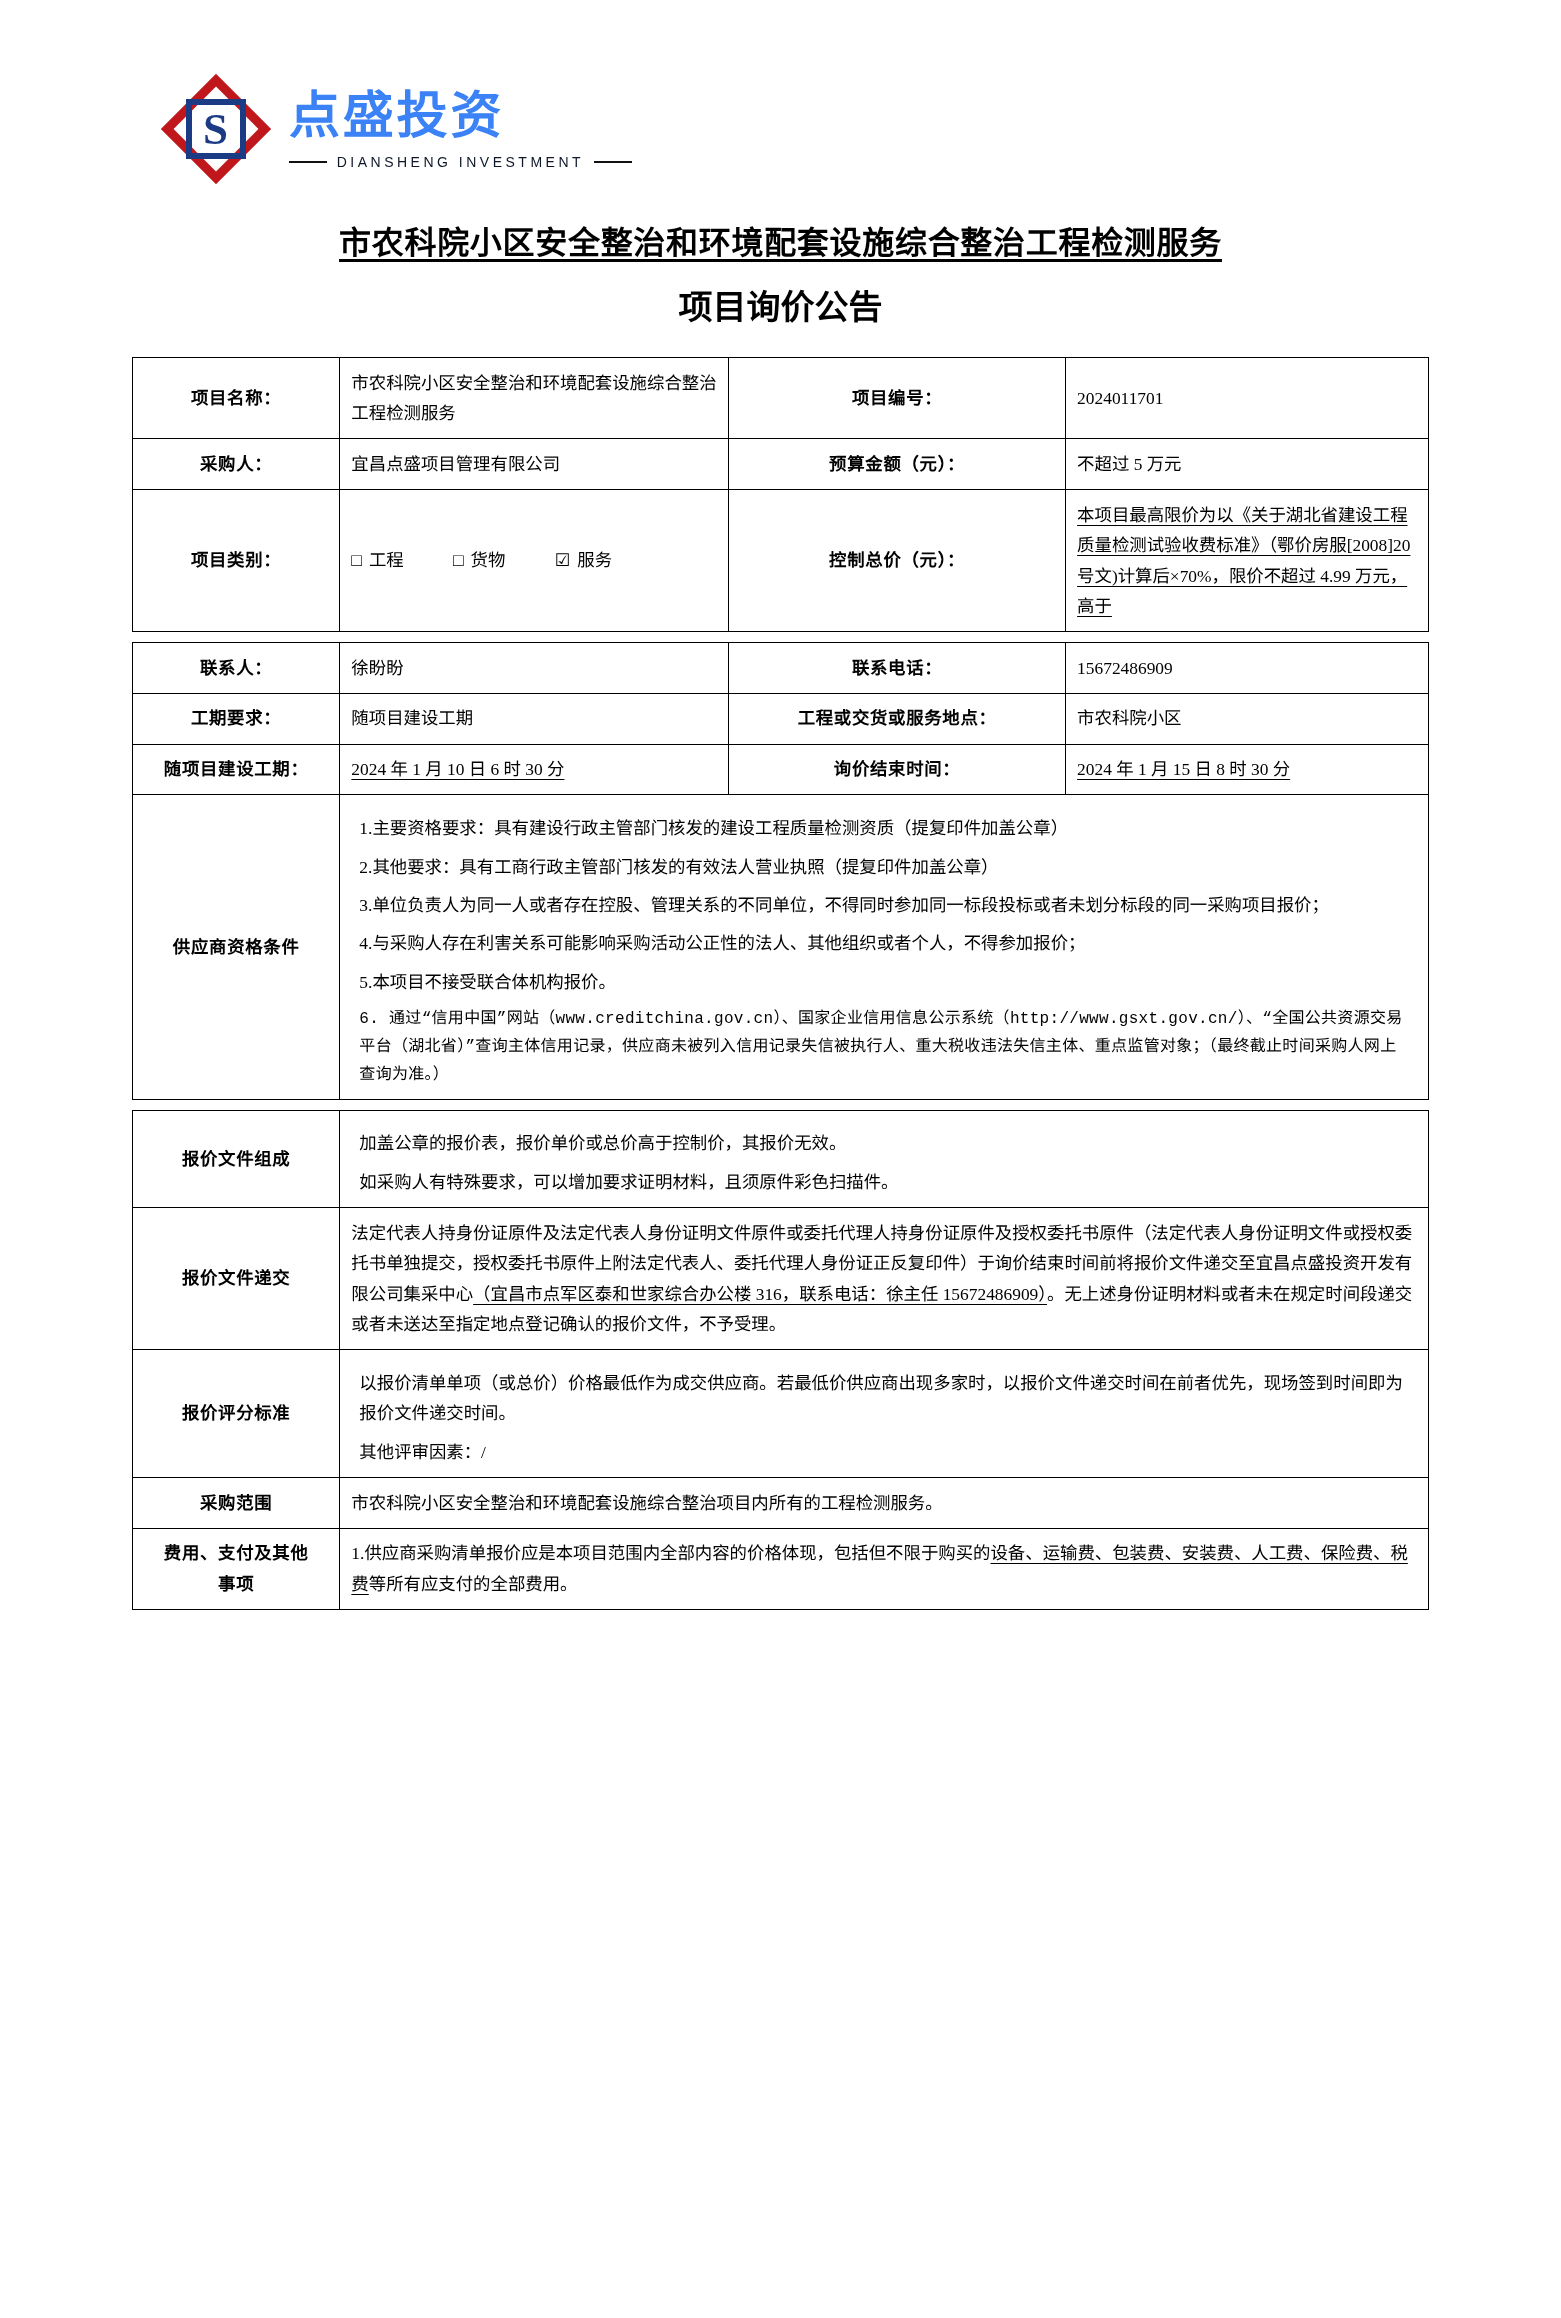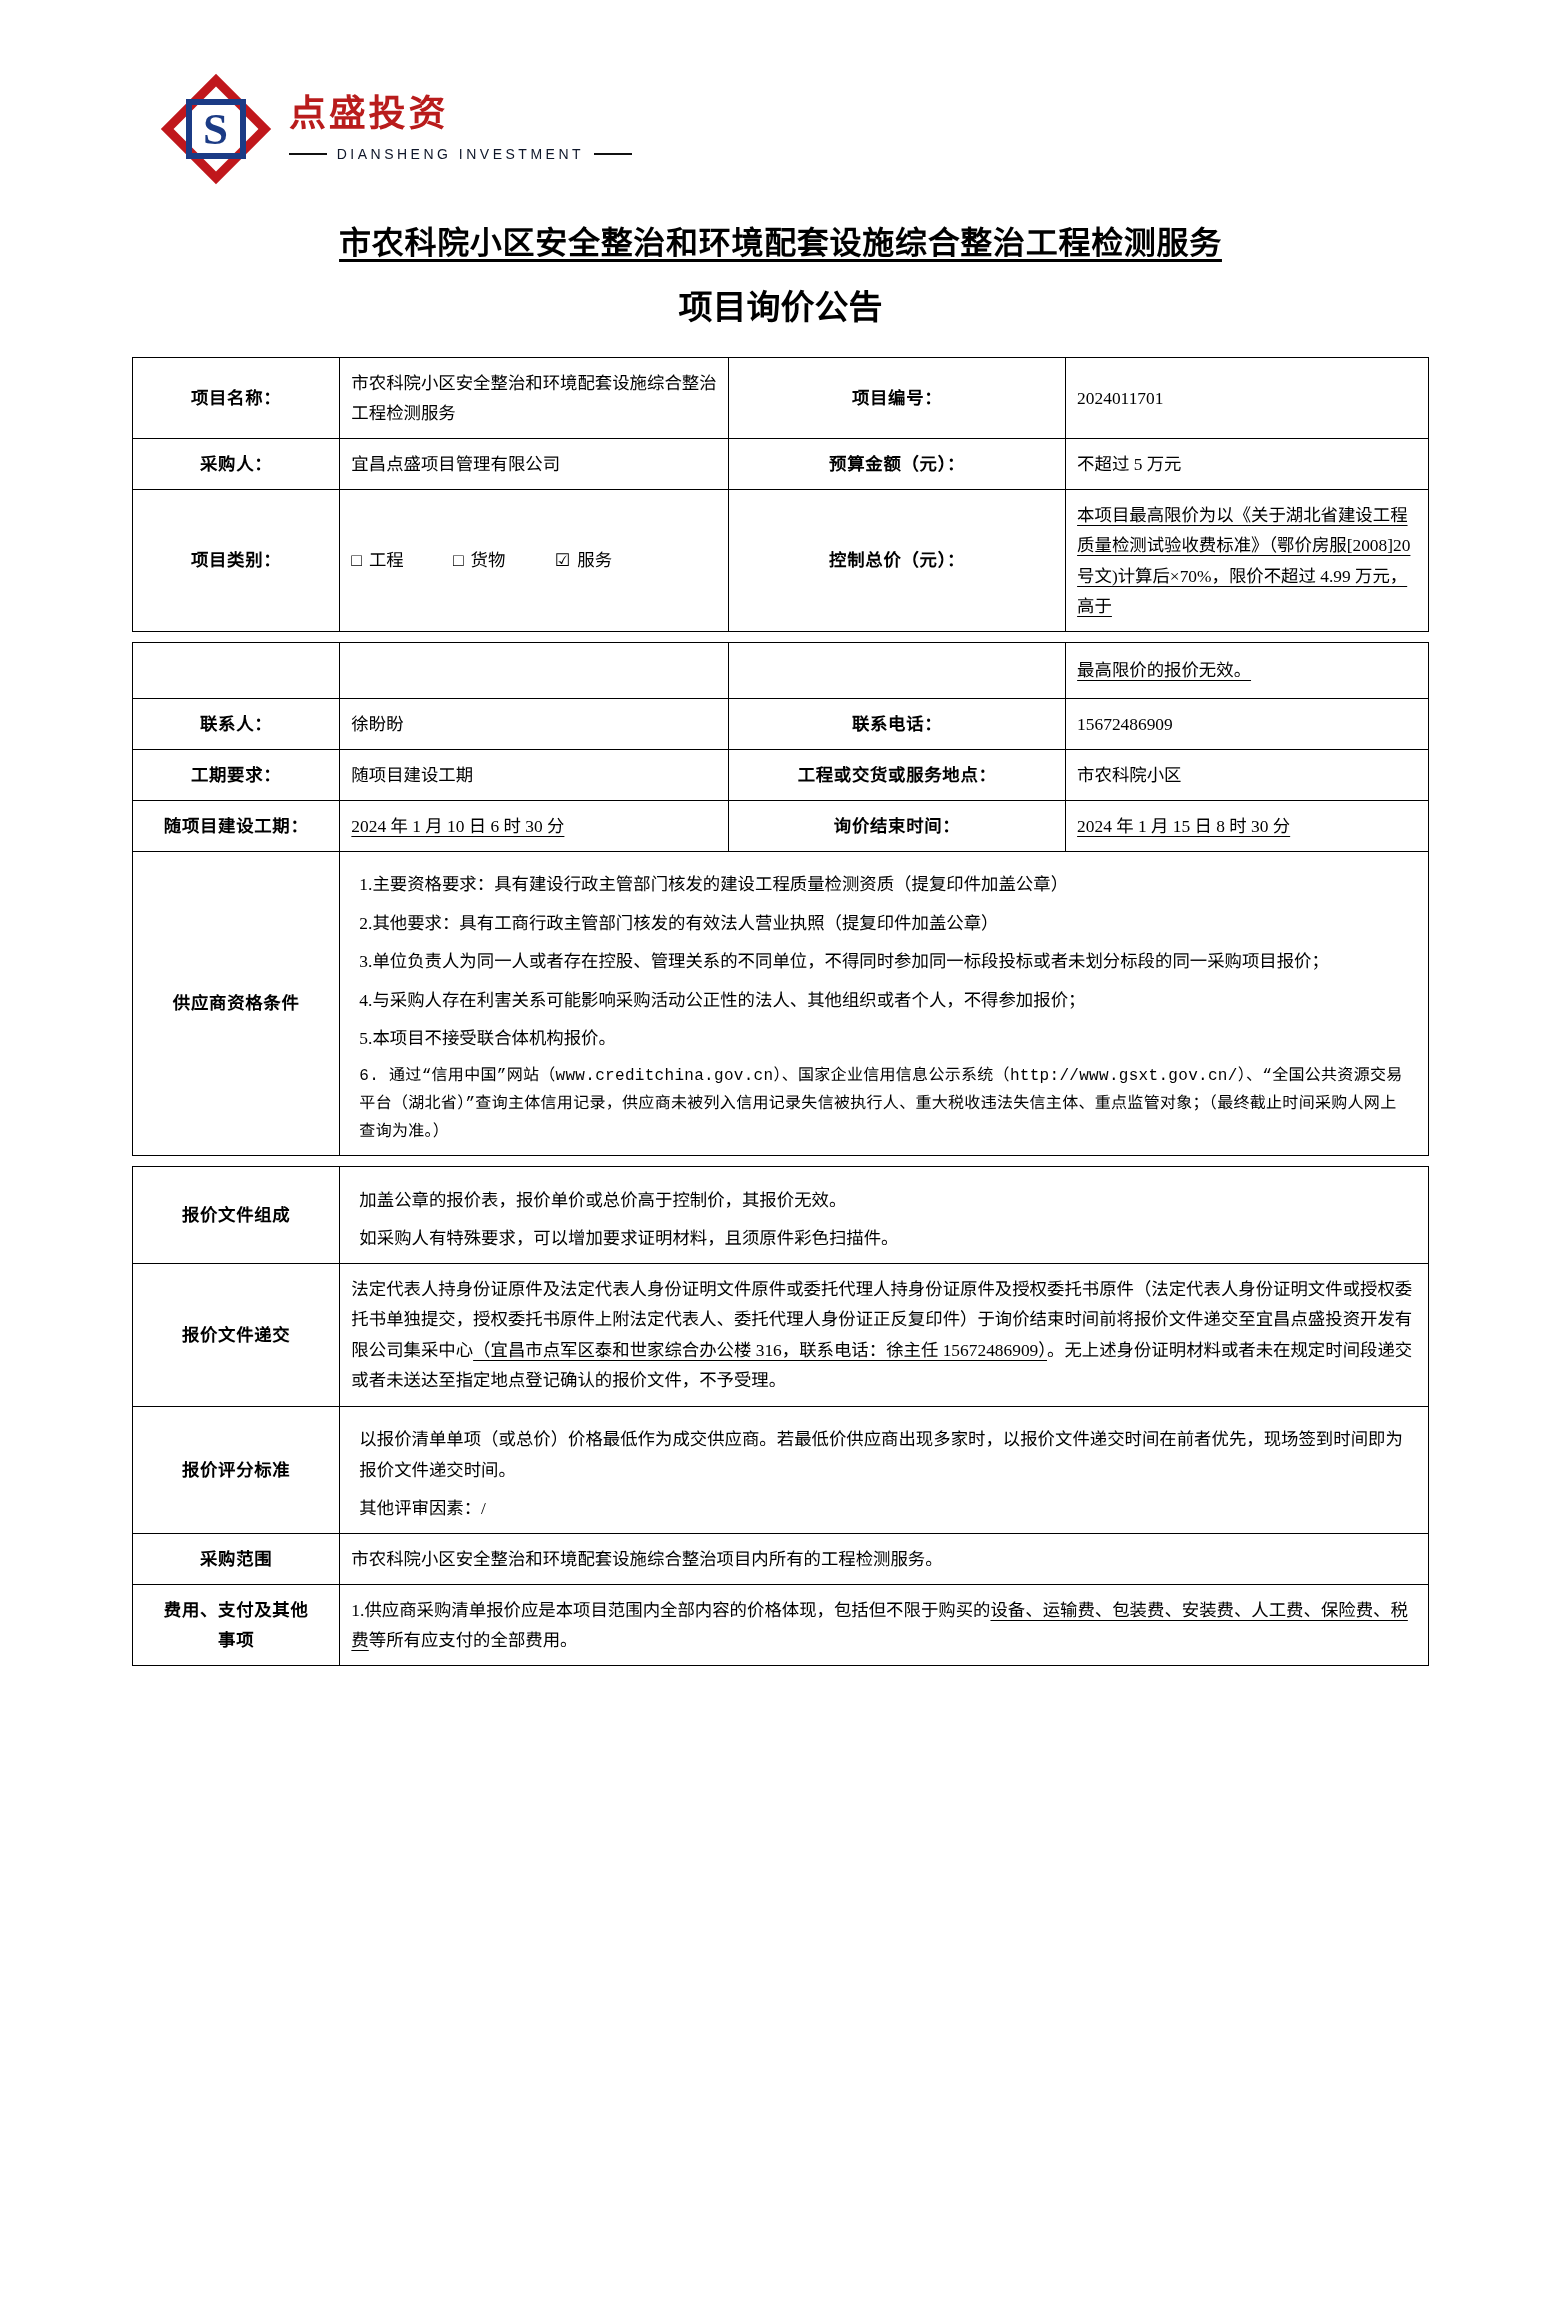--- a/index.html
+++ b/index.html
@@ -70,25 +70,25 @@
     font-weight: bold;
     color: #1b3b85;
     line-height: 1;
   }
   .logo-text {
     display: flex;
     flex-direction: column;
     justify-content: center;
   }
   .logo-title {
-    font-family: Liberation Mono, monospace;
-    font-weight: bold;
-    font-size: 37px;
+    font-family: Liberation Sans, sans-serif;
+    font-weight: bold;
+    font-size: 51px;
     letter-spacing: 2.8px;
-    color: #b91c1c;
+    color: #3b82f6;
     line-height: 1.1;
   }
   .logo-sub {
     margin-top: 9.7px;
     display: flex;
     align-items: center;
     gap: 9.7px;
     font-family: "Liberation Sans", sans-serif;
     font-size: 14px;
     letter-spacing: 3.5px;
@@ -226,26 +226,20 @@
   </table>
 
   <table class="grid">
     <colgroup>
       <col style="width:16%">
       <col style="width:30%">
       <col style="width:26%">
       <col style="width:28%">
     </colgroup>
     <tbody>
-      <tr class="spacer-row">
-        <td></td>
-        <td></td>
-        <td></td>
-        <td class="val"><span class="u">最高限价的报价无效。</span></td>
-      </tr>
       <tr>
         <td class="lbl">联系人：</td>
         <td class="val">徐盼盼</td>
         <td class="lbl">联系电话：</td>
         <td class="val">15672486909</td>
       </tr>
       <tr>
         <td class="lbl">工期要求：</td>
         <td class="val">随项目建设工期</td>
         <td class="lbl">工程或交货或服务地点：</td>

